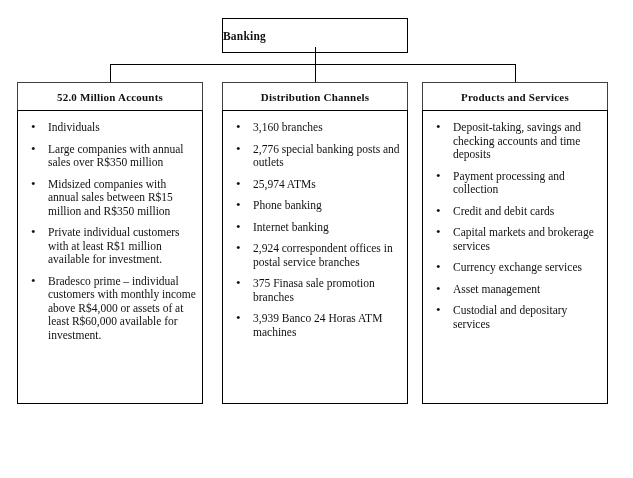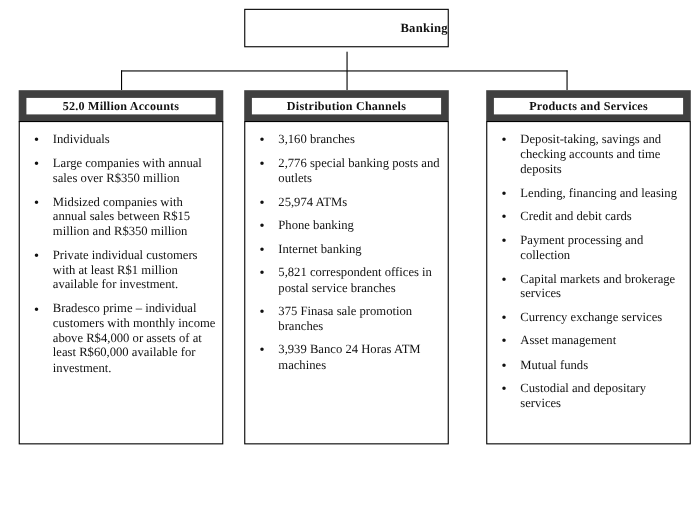--- a/index.html
+++ b/index.html
@@ -12,45 +12,45 @@
     width: 633px;
     height: 478px;
     background: #ffffff;
     font-family: "Liberation Serif", "DejaVu Serif", serif;
     color: #111111;
     overflow: hidden;
   }
   .node.root {
     position: absolute;
     left: 222px;
-    top: 8px;
+    top: 18px;
     width: 186px;
     height: 35px;
     border: 1px solid #000000;
     box-sizing: border-box;
     display: flex;
     align-items: center;
-    justify-content: flex-end;
+    justify-content: flex-start;
     font-weight: bold;
     font-size: 11.5px;
     letter-spacing: 0.2px;
   }
   .line {
     position: absolute;
     background: #000000;
   }
   .line.v { width: 1px; }
   .line.h { height: 1px; }
   .col {
     position: absolute;
     top: 82px;
     width: 186px;
   }
   .col-header {
-    border: 7px solid #404040;
+    border: 1px solid #404040;
     box-sizing: border-box;
     height: 29px;
     display: flex;
     align-items: center;
     justify-content: center;
     font-weight: bold;
     font-size: 11px;
     letter-spacing: 0.2px;
     background: #ffffff;
   }
@@ -112,37 +112,35 @@
     <div class="col-header">
       <span>Distribution Channels</span>
     </div>
     <ul class="col-body">
 
     <li class="item">3,160 branches</li>
         <li class="item">2,776 special banking posts and outlets</li>
         <li class="item">25,974 ATMs</li>
         <li class="item">Phone banking</li>
         <li class="item">Internet banking</li>
-        <li class="item">5,821 correspondent offices in postal service branches</li>
+        <li class="item">2,924 correspondent offices in postal service branches</li>
         <li class="item">375 Finasa sale promotion branches</li>
         <li class="item">3,939 Banco 24 Horas ATM machines</li>
       </ul>
   </div>
 
-  <div class="col" style="left:442px;">
+  <div class="col" style="left:422px;">
     <div class="col-header">
       <span>Products and Services</span>
     </div>
     <ul class="col-body">
 
     <li class="item">Deposit-taking, savings and checking accounts and time deposits</li>
-        <li class="item">Lending, financing and leasing</li>
+        <li class="item">Payment processing and collection</li>
         <li class="item">Credit and debit cards</li>
-        <li class="item">Payment processing and collection</li>
         <li class="item">Capital markets and brokerage services</li>
         <li class="item">Currency exchange services</li>
         <li class="item">Asset management</li>
-        <li class="item">Mutual funds</li>
         <li class="item">Custodial and depositary services</li>
       </ul>
   </div>
 
 </div>
 
 </body></html>

